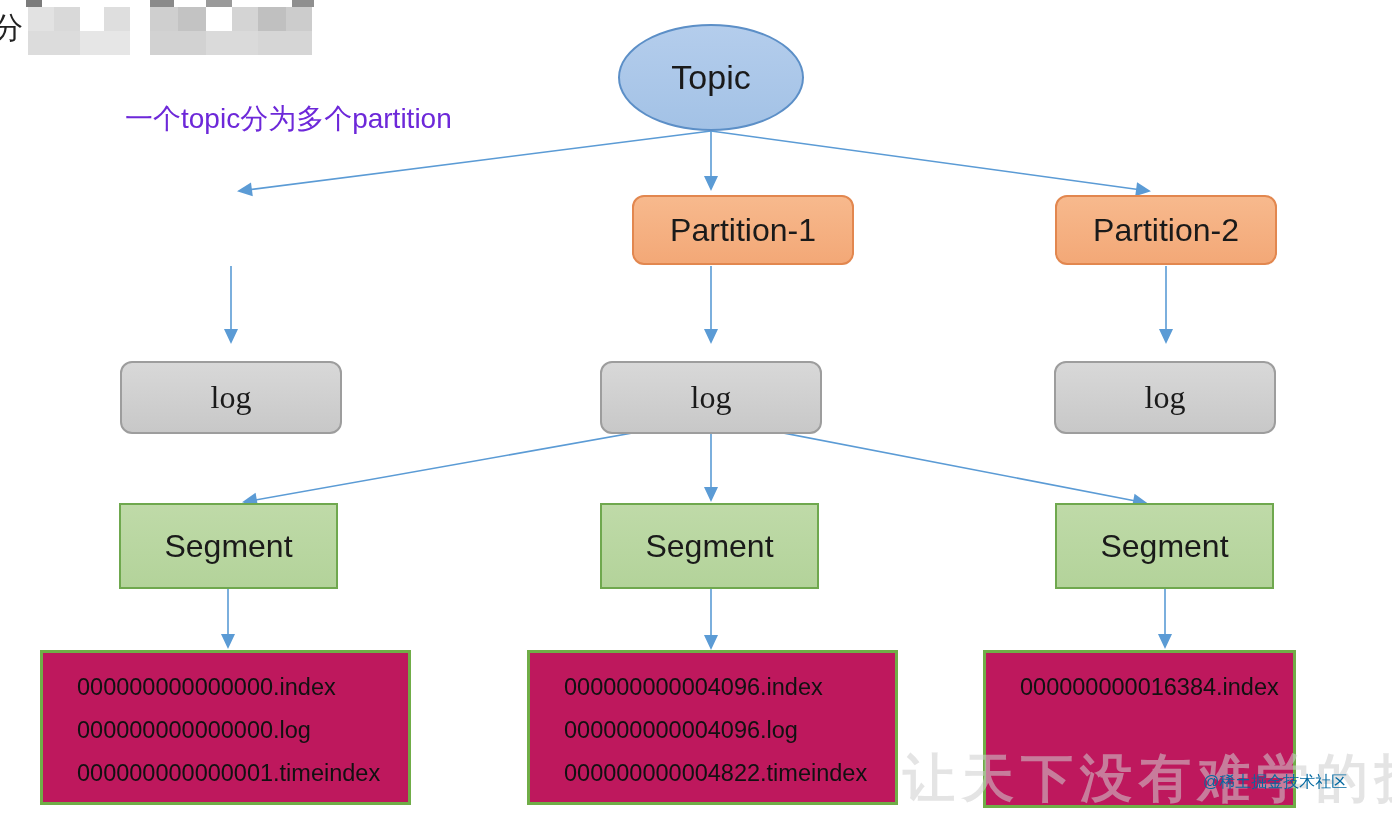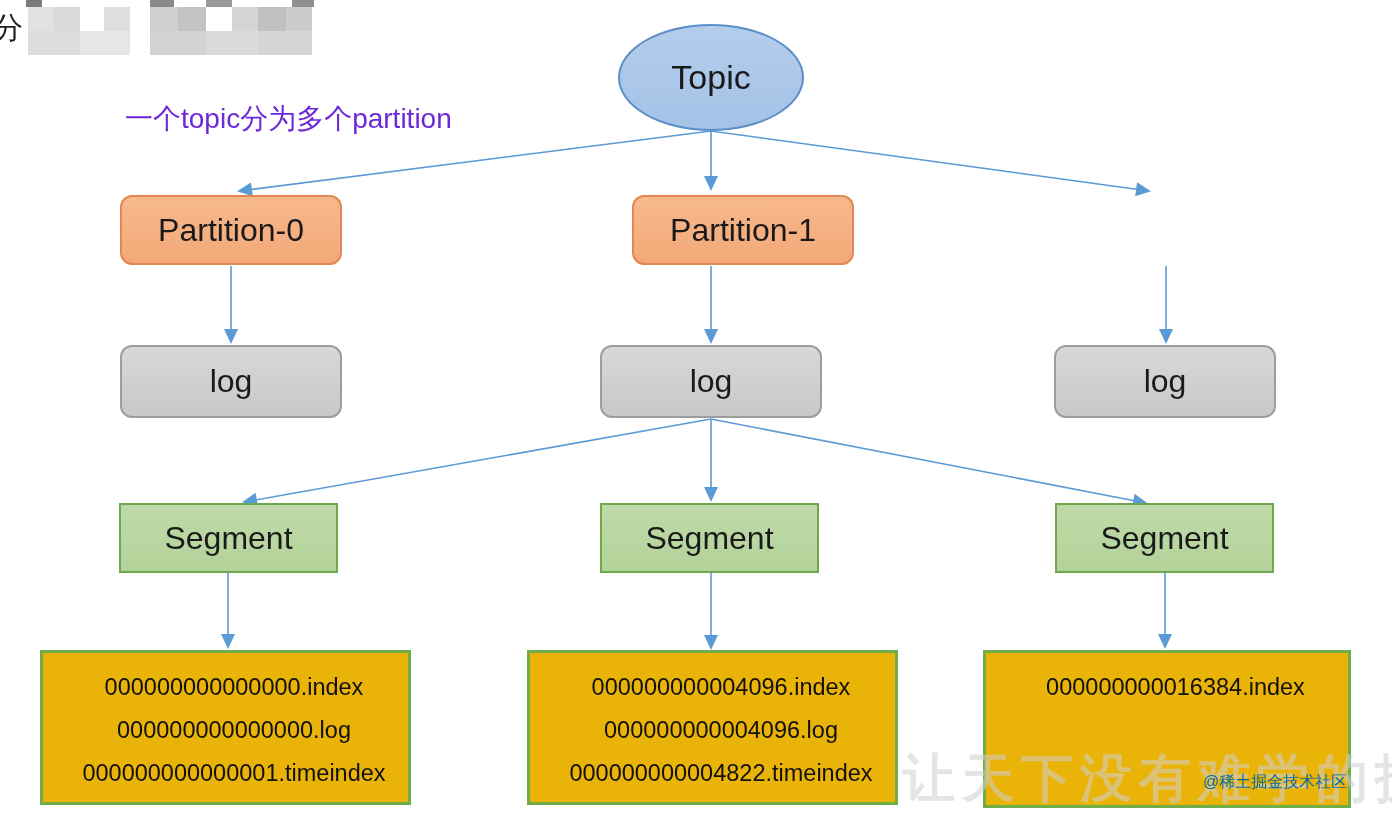--- a/index.html
+++ b/index.html
@@ -16,32 +16,32 @@
     left:618px;top:24px;width:186px;height:107px;border-radius:50%;
     background:linear-gradient(180deg,#b4cdec 0%,#a3c2e6 100%);
     border:2px solid #5c8fc7;font-size:34px;
   }
   .partition{
     top:195px;height:70px;width:222px;border-radius:12px;
     background:linear-gradient(180deg,#f7b98d 0%,#f3a877 100%);
     border:2px solid #e2874f;font-size:32px;
   }
   .logbox{
-    top:345px;height:73px;width:222px;border-radius:12px;
+    top:361px;height:73px;width:222px;border-radius:12px;
     background:linear-gradient(180deg,#d8d8d8 0%,#c8c8c8 100%);
-    border:2px solid #9d9d9d;font-size:32px;
+    border:2px solid #9d9d9d;font-size:32px;font-family:Liberation Serif, serif;
   }
   .segment{
-    top:503px;height:70px;width:219px;
+    top:503px;height:86px;width:219px;
     background:linear-gradient(180deg,#bfdaa8 0%,#b3d39a 100%);
     border:2px solid #6fa84e;font-size:32px;
   }
   .filebox{
-    position:absolute;top:650px;height:155px;width:371px;background:#eab308;
-    border:3px solid #70ad47;box-sizing:border-box;padding:13px 0 0 17px;text-align:center;
+    position:absolute;top:650px;height:155px;width:371px;background:#be185d;
+    border:3px solid #70ad47;box-sizing:border-box;padding:13px 0 0 34px;
   }
   .fileline{
     position:relative;z-index:2;font-size:23.5px;line-height:43px;
     color:#111;white-space:nowrap;
   }
   .annotation{
     position:absolute;left:125px;top:100px;font-size:28px;color:#6d28d9;
     white-space:nowrap;z-index:2;
   }
   .slogan{
@@ -104,41 +104,41 @@
     <i style="left:54px;top:31px;width:50px;height:24px;background:#e6e6e6"></i>
     <i style="left:124px;top:31px;width:56px;height:24px;background:#d2d2d2"></i>
     <i style="left:180px;top:31px;width:52px;height:24px;background:#dadada"></i>
     <i style="left:232px;top:31px;width:54px;height:24px;background:#d6d6d6"></i>
   </div>
 
   <div class="annotation">一个topic分为多个partition</div>
 
   <div class="node ellipse">Topic</div>
 
-  <div class="node partition" style="left:120px">Partition-0</div>
   <div class="node partition" style="left:632px">Partition-1</div>
+  <div class="node partition" style="left:1055px">Partition-2</div>
 
   <div class="node logbox" style="left:120px">log</div>
   <div class="node logbox" style="left:600px">log</div>
   <div class="node logbox" style="left:1054px">log</div>
 
   <div class="node segment" style="left:119px">Segment</div>
   <div class="node segment" style="left:600px">Segment</div>
   <div class="node segment" style="left:1055px">Segment</div>
 
   <div class="filebox" style="left:40px">
     <div class="fileline">000000000000000.index</div>
     <div class="fileline">000000000000000.log</div>
     <div class="fileline">000000000000001.timeindex</div>
   </div>
   <div class="filebox" style="left:527px">
     <div class="fileline">000000000004096.index</div>
     <div class="fileline">000000000004096.log</div>
     <div class="fileline">000000000004822.timeindex</div>
   </div>
-  <div class="filebox" style="left:983px;width:368px;height:158px">
+  <div class="filebox" style="left:983px;width:313px;height:158px">
     <div class="fileline">000000000016384.index</div>
   </div>
 
   <div class="slogan">让天下没有难学的技术</div>
   <div class="community">@稀土掘金技术社区</div>
 
 </div>
 
 </body></html>

